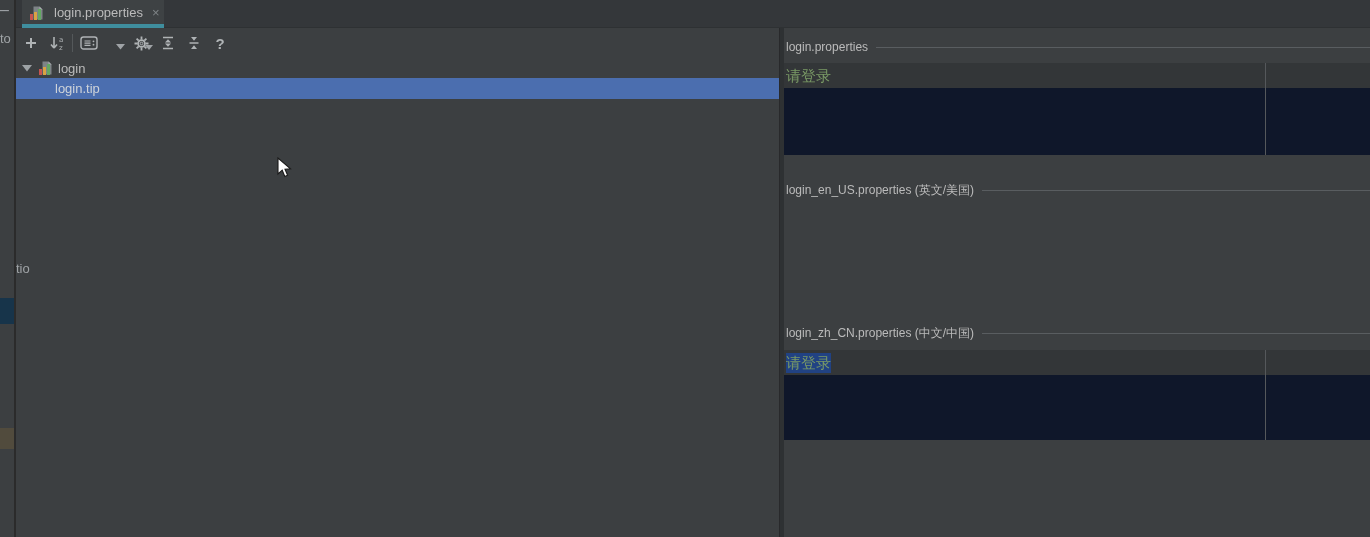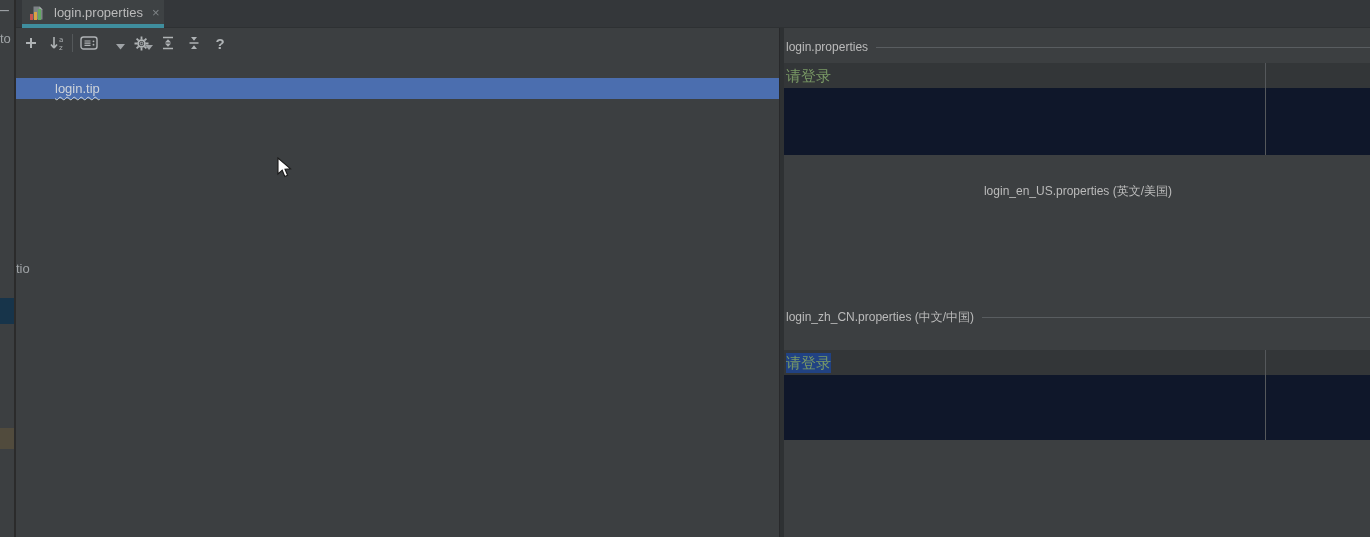--- a/index.html
+++ b/index.html
@@ -33,34 +33,34 @@
   .help-glyph { font-size:15px; font-weight:bold; color:#afb3b5; }
   .mini-arrow { position:absolute; top:14px; }
 
   
   .tree { position:absolute; left:16px; top:57px; width:763px; height:480px; }
   .tree-row { position:absolute; left:0; width:100%; height:20px; display:flex; align-items:center; font-size:13px; }
   .tree-row-root { top:1px; padding-left:6px; color:#bbbbbb; }
   .tree-row-sel { top:21px; height:21px; background:#4b6eaf; color:#ced3d9; padding-left:39px; }
   .tree-arrow { margin-right:6px; display:flex; }
   .tree-icon { margin-right:4px; display:flex; }
-  .wavy { text-decoration:underline; text-decoration-style:wavy; text-decoration-color:#cdd6dc;
+  .wavy { text-decoration-style:wavy; text-decoration-color:#cdd6dc;
           text-decoration-thickness:1px; text-underline-offset:3px; }
 
   
   .splitter { position:absolute; left:779px; top:28px; width:5px; height:509px; background:#2e3133; border-left:1px solid #28292b; }
 
   
   .rightpanel { position:absolute; left:784px; top:28px; right:0; height:509px; background:#3c3f41; }
   .sec-head { position:absolute; left:2px; right:0; height:14px; display:flex; align-items:center; }
   .sec-label { font-size:12px; color:#bbbbbb; white-space:nowrap; }
   .sec-rule { flex:1; height:1px; background:#595d60; margin-left:8px; }
   .sec-head-1 { top:12px; }
-  .sec-head-2 { top:155px;flex-direction:column; }
-  .sec-head-3 { top:282px; }
+  .sec-head-2 { top:155px; }
+  .sec-head-3 { top:298px; }
   .editor { position:absolute; left:0; right:0; background:#0f172a; overflow:hidden; }
   .editor-1 { top:35px;  height:92px; }
   .editor-2 { top:179px; height:93px; }
   .editor-3 { top:322px; height:90px; }
   .caretline { position:absolute; left:0; right:0; top:0; height:25px; background:#333638; }
   .marginline { position:absolute; left:481px; top:0; bottom:0; width:1px; background:#55585b; }
   .ed-text { position:absolute; left:2px; top:3px; font-family:"DejaVu Sans Mono", monospace;
              font-size:15px; line-height:21px; color:#7a9a66; white-space:pre; }
   .sel { background:#214283; padding:1px 0; }
 
@@ -168,20 +168,37 @@
           <path d="M5 14h6L8 10.2z" fill="#afb3b5"></path>
         </svg>
       </span>
     </div>
     <div class="tbtn" style="left:193px">
       <span class="help-glyph">?</span>
     </div>
   </div>
 
   <div class="tree">
+    <div class="tree-row tree-row-root">
+      <span class="tree-arrow">
+        <svg width="10" height="8" viewBox="0 0 10 8">
+            <path d="M0 1h10L5 7.5z" fill="#9da2a5"></path>
+          </svg>
+      </span>
+      <span class="tree-icon">
+        <svg width="16" height="16" viewBox="0 0 16 16">
+          <path d="M4.5 1.5h6l3 3v10h-9z" fill="#7e8487"></path>
+          <path d="M10.5 1.5v3h3z" fill="#a9adb0"></path>
+          <rect x="1" y="9" width="3" height="6" fill="#c75450"></rect>
+          <rect x="5" y="7" width="3" height="8" fill="#d9a343"></rect>
+          <rect x="9" y="4" width="3" height="11" fill="#62a862"></rect>
+        </svg>
+      </span>
+      <span>login</span>
+    </div>
     <div class="tree-row tree-row-sel">
       <span class="wavy">login.tip</span>
     </div>
   </div>
 
   <div class="splitter"></div>
 
   <div class="rightpanel">
 
     <div class="sec-head sec-head-1">

